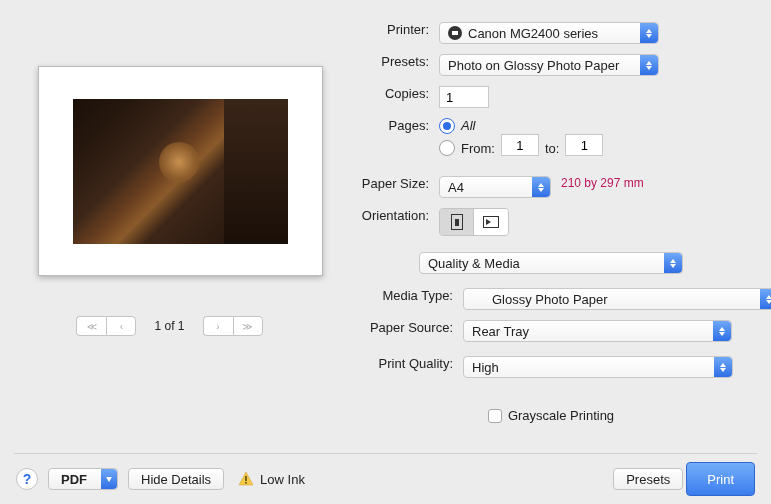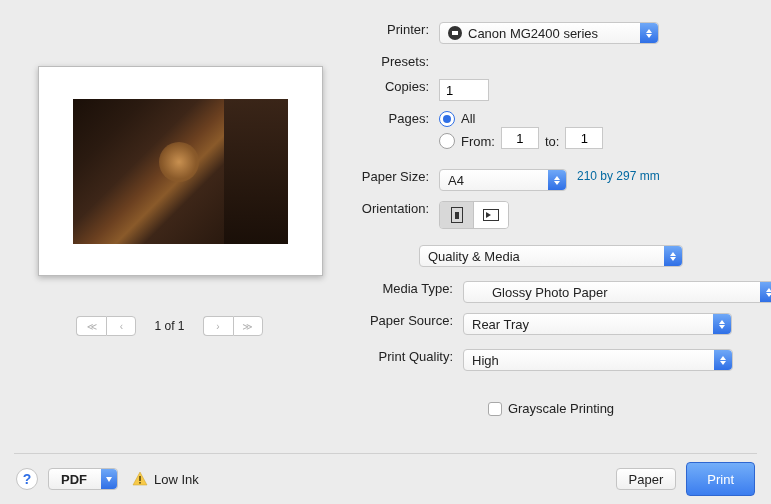--- a/index.html
+++ b/index.html
@@ -26,21 +26,21 @@
 .row2 { display:flex; align-items:flex-start; margin-bottom: 10px; }
 .row2 label.lbl2 { width: 130px; text-align:right; margin-right: 10px; }
 
 .select { position:relative; height: 22px; background: linear-gradient(#ffffff, #f4f4f4); border: 1px solid #c8c8c8; border-radius: 4px; display:flex; align-items:center; padding: 0 24px 0 8px; font-size: 13px; cursor: default; }
 .select .arrows { position:absolute; right:0; top:0; bottom:0; width:18px; background: linear-gradient(#6fa8f7, #2f6fe6); border-radius: 0 4px 4px 0; display:flex; flex-direction:column; align-items:center; justify-content:center; gap:1px; }
 .select .arrows::before { content:""; border-left:3px solid transparent; border-right:3px solid transparent; border-bottom:4px solid #fff; }
 .select .arrows::after { content:""; border-left:3px solid transparent; border-right:3px solid transparent; border-top:4px solid #fff; }
 
 .sel-printer { width: 220px; }
 .sel-presets { width: 220px; }
-.sel-paper { width: 128px; }
+.sel-paper { width: 112px; }
 .sel-section { width: 264px; }
 .sel-media { width: 316px; padding-left: 28px; }
 .sel-source { width: 269px; }
 .sel-quality { width: 270px; }
 
 .input-txt { height: 22px; background:#fff; border: 1px solid #c8c8c8; border-radius: 0; padding: 0 6px; font-size: 13px; }
 .input-copies { width: 50px; }
 .input-page { width: 38px; text-align:center; }
 
 .radio { appearance:none; width:16px; height:16px; border:1px solid #a0a0a0; border-radius:50%; background:#fff; position:relative; cursor:pointer; vertical-align:middle; }
@@ -50,41 +50,41 @@
 .radio-row { display:flex; align-items:flex-end; gap:6px; padding-left: 116px; margin-bottom:20px; margin-top:-4px; }
 .orient-group { display:flex; border:1px solid #c4c4c4; border-radius:4px; overflow:hidden; }
 .orient-btn { width:34px; height:26px; background:#fff; display:flex; align-items:center; justify-content:center; border-right:1px solid #c4c4c4; cursor:pointer; position:relative; }
 .orient-btn:last-child { border-right:none; }
 .orient-btn.selected { background:#d8d8d8; }
 .orient-icon-p { width:12px; height:16px; border:1.5px solid #333; position:relative; }
 .orient-icon-p::after { content:""; position:absolute; top:4px; left:3px; width:4px; height:7px; background:#333; }
 .orient-icon-l { width:16px; height:12px; border:1.5px solid #333; position:relative; }
 .orient-icon-l::after { content:""; position:absolute; top:2px; left:2px; width:0; height:0; border-top:3px solid transparent; border-bottom:3px solid transparent; border-left:5px solid #333; }
 
-.paper-note { font-size:12px; margin-left:10px; color:#0369a1; }
+.paper-note { font-size:12px; margin-left:10px; color:#be185d; }
 
 .section-row { display:flex; justify-content:center; margin: 16px 0 14px 0; }
 
 .checkbox-row { display:flex; align-items:center; justify-content:center; margin-top: 30px; gap:6px; }
 .checkbox { width:14px; height:14px; background:#fff; border:1px solid #a8a8a8; border-radius:3px; }
 
 .divider { position:absolute; left:14px; right:14px; bottom: 50px; height:1px; background:#d0d0d0; }
 
 .footer { position:absolute; bottom:0; left:0; right:0; height:50px; display:flex; align-items:center; padding: 0 16px; }
 .help-btn { width:22px; height:22px; border:1px solid #c4c4c4; border-radius:50%; background:#fff; color:#2f6fe6; font-size:14px; font-weight:bold; display:flex; align-items:center; justify-content:center; cursor:pointer; }
 .btn { height:22px; padding: 0 12px; background: linear-gradient(#ffffff,#f0f0f0); border:1px solid #c4c4c4; border-radius:4px; font-size:13px; display:flex; align-items:center; cursor:pointer; }
 .btn-pdf { padding-right: 30px; position:relative; margin-left:10px;font-weight:bold; }
 .btn-pdf .arrows { position:absolute; right:0; top:0; bottom:0; width:16px; background: linear-gradient(#6fa8f7, #2f6fe6); border-radius: 0 4px 4px 0; display:flex; align-items:center; justify-content:center; }
 .btn-pdf .arrows::after { content:""; border-left:3px solid transparent; border-right:3px solid transparent; border-top:5px solid #fff; }
 .btn-hide { margin-left:10px; }
 .warn-icon { width:16px; height:16px; margin-left:14px; margin-right:6px; position:relative; }
 .warn-icon svg { display:block; }
 .footer-spacer { flex:1; }
 .btn-cancel { }
-.btn-print { margin-left:10px; padding: 16px 20px; background: linear-gradient(#73aef9, #3b7def); color:#fff; border:1px solid #2e66d0; }
+.btn-print { margin-left:3px; padding: 16px 20px; background: linear-gradient(#73aef9, #3b7def); color:#fff; border:1px solid #2e66d0; }
 
 .printer-icon { width:14px; height:14px; background:#333; border-radius:50%; margin-right:6px; display:inline-flex; align-items:center; justify-content:center; }
 .printer-icon::after { content:""; width:6px; height:4px; background:#fff; }
 </style>
 </head>
 <body>
 
 <div class="content">
   <div class="preview-col">
     <div class="preview-frame">
@@ -109,31 +109,35 @@
       <label class="lbl">Printer:</label>
       <div class="select sel-printer">
         <span class="printer-icon"></span>
         <span>Canon MG2400 series</span>
         <span class="arrows"></span>
       </div>
     </div>
 
     <div class="row">
       <label class="lbl">Presets:</label>
+      <div class="select sel-presets">
+        <span>Photo on Glossy Photo Paper</span>
+        <span class="arrows"></span>
+      </div>
     </div>
 
     <div class="row">
       <label class="lbl">Copies:</label>
       <input class="input-txt input-copies" value="1" style="">
     </div>
 
     <div class="row" style="margin-bottom:4px;">
       <label class="lbl">Pages:</label>
       <input type="radio" class="radio" checked="" style="">
-      <span style="margin-left:6px;">All</span>
+      <span style="margin-left:6px;font-style:italic;">All</span>
     </div>
     <div class="radio-row">
       <input type="radio" class="radio" style="">
       <span>From:</span>
       <input class="input-txt input-page" value="1" style="">
       <span>to:</span>
       <input class="input-txt input-page" value="1" style="">
     </div>
 
     <div class="row">
@@ -196,29 +200,32 @@
   </div>
 </div>
 
 <div class="divider"></div>
 
 <div class="footer">
   <div class="help-btn">?</div>
   <div class="btn btn-pdf">
     <span>PDF</span>
     <span class="arrows"></span>
+  </div>
+  <div class="btn btn-hide">
+    <span>Hide Details</span>
   </div>
   <span class="warn-icon">
     <svg viewBox="0 0 16 16" width="16" height="16">
         <path d="M8 1 L15 14 L1 14 Z" fill="#f7c948" stroke="#caa02a" stroke-width="0.5"></path>
         <rect x="7.2" y="5" width="1.6" height="5" fill="#5a4a12"></rect>
         <rect x="7.2" y="11" width="1.6" height="1.6" fill="#5a4a12"></rect>
       </svg>
   </span>
   <span>Low Ink</span>
   <div class="footer-spacer"></div>
   <div class="btn btn-cancel">
-    <span>Paper</span>
+    <span>Presets</span>
   </div>
   <div class="btn btn-print">
     <span>Print</span>
   </div>
 </div>
 
 </body></html>

